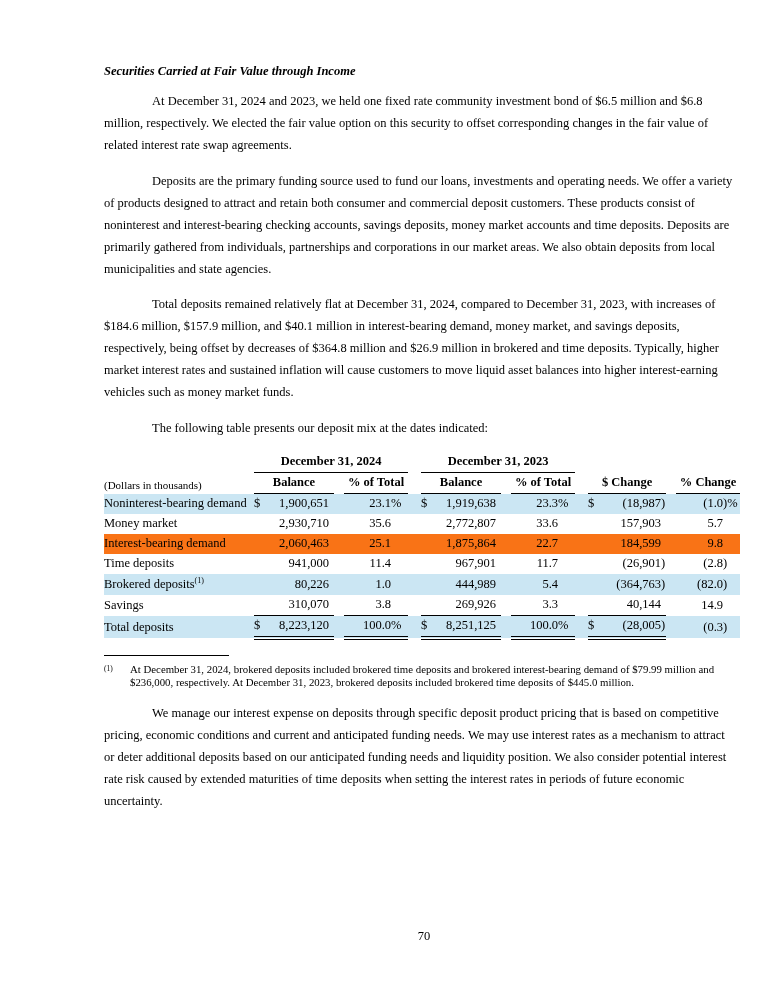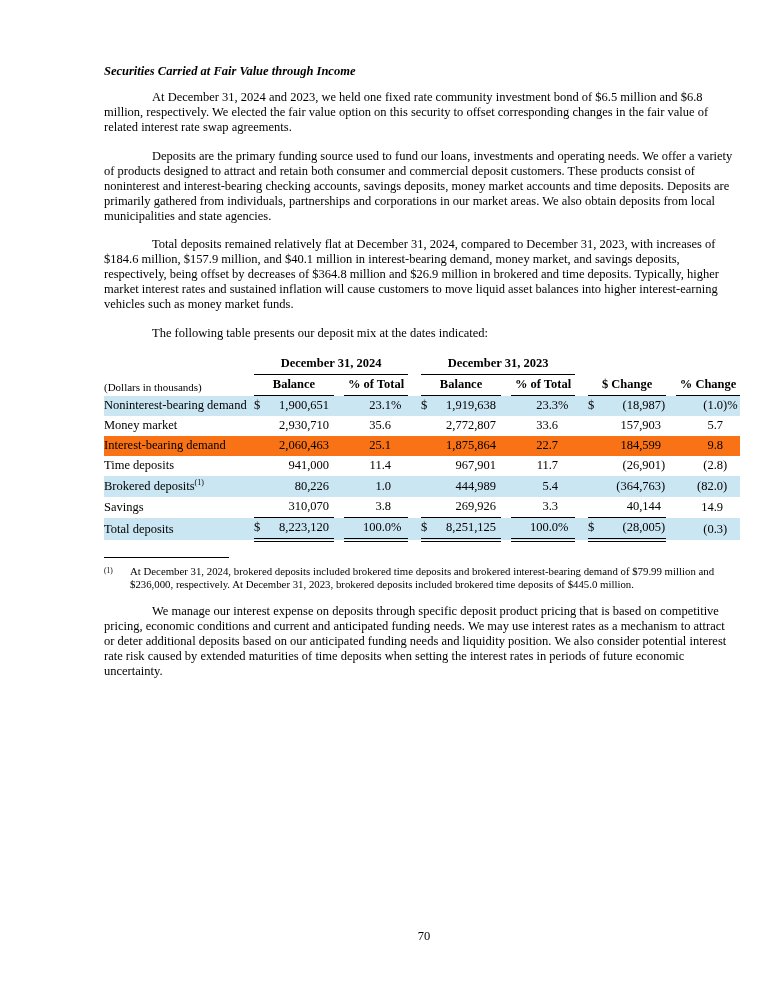--- a/index.html
+++ b/index.html
@@ -18,21 +18,21 @@
   }
   h3.sec-heading {
     font-size: 12.5px;
     font-weight: bold;
     font-style: italic;
     margin: 0 0 11px 0;
   }
   h3.sec-heading.later { margin-top: 9px; }
   p.body-para {
     margin: 0 0 13.5px 0;
-    line-height: 15px;
+    line-height: 22px;
     text-indent: 48px;
   }
   
   table.deposit-table {
     border-collapse: collapse;
     table-layout: fixed;
     width: 632px;
     font-size: 12.5px;
     margin: 2px 0 0 0;
   }

